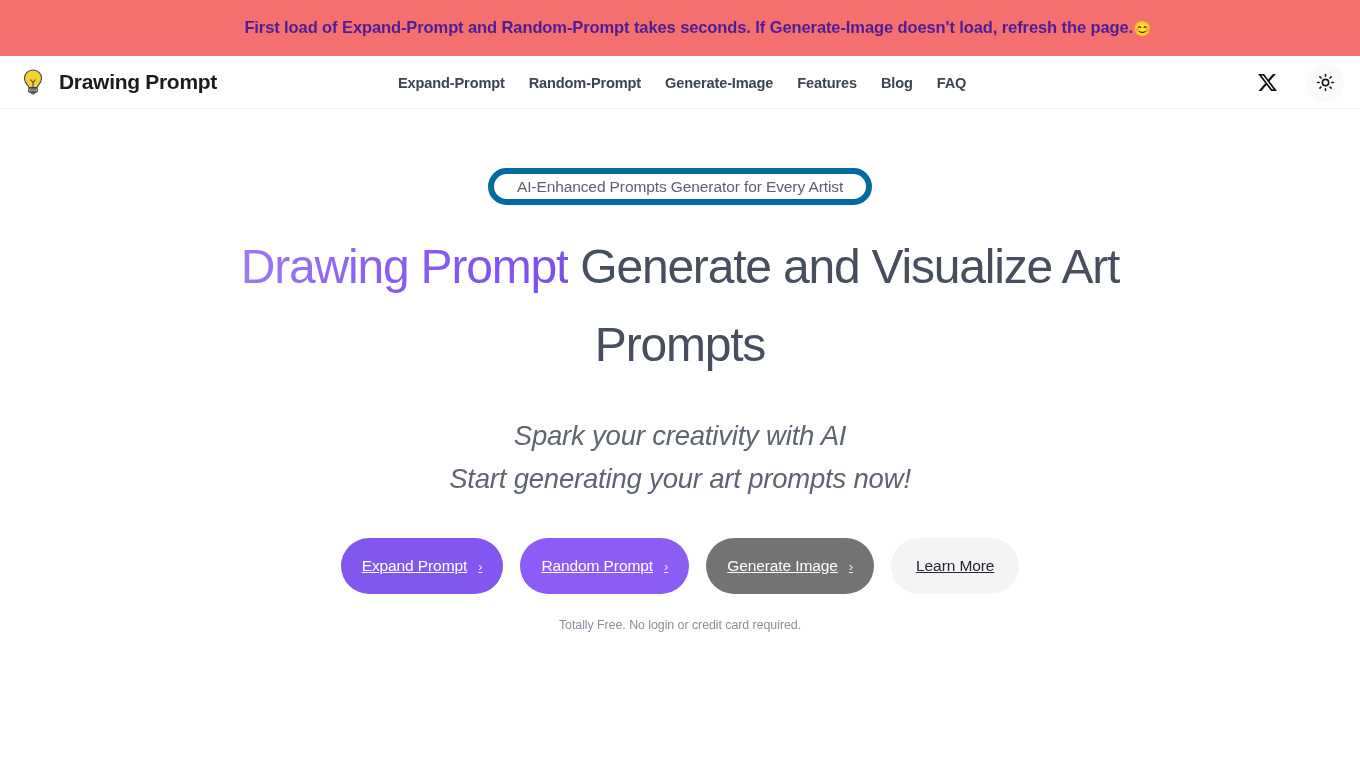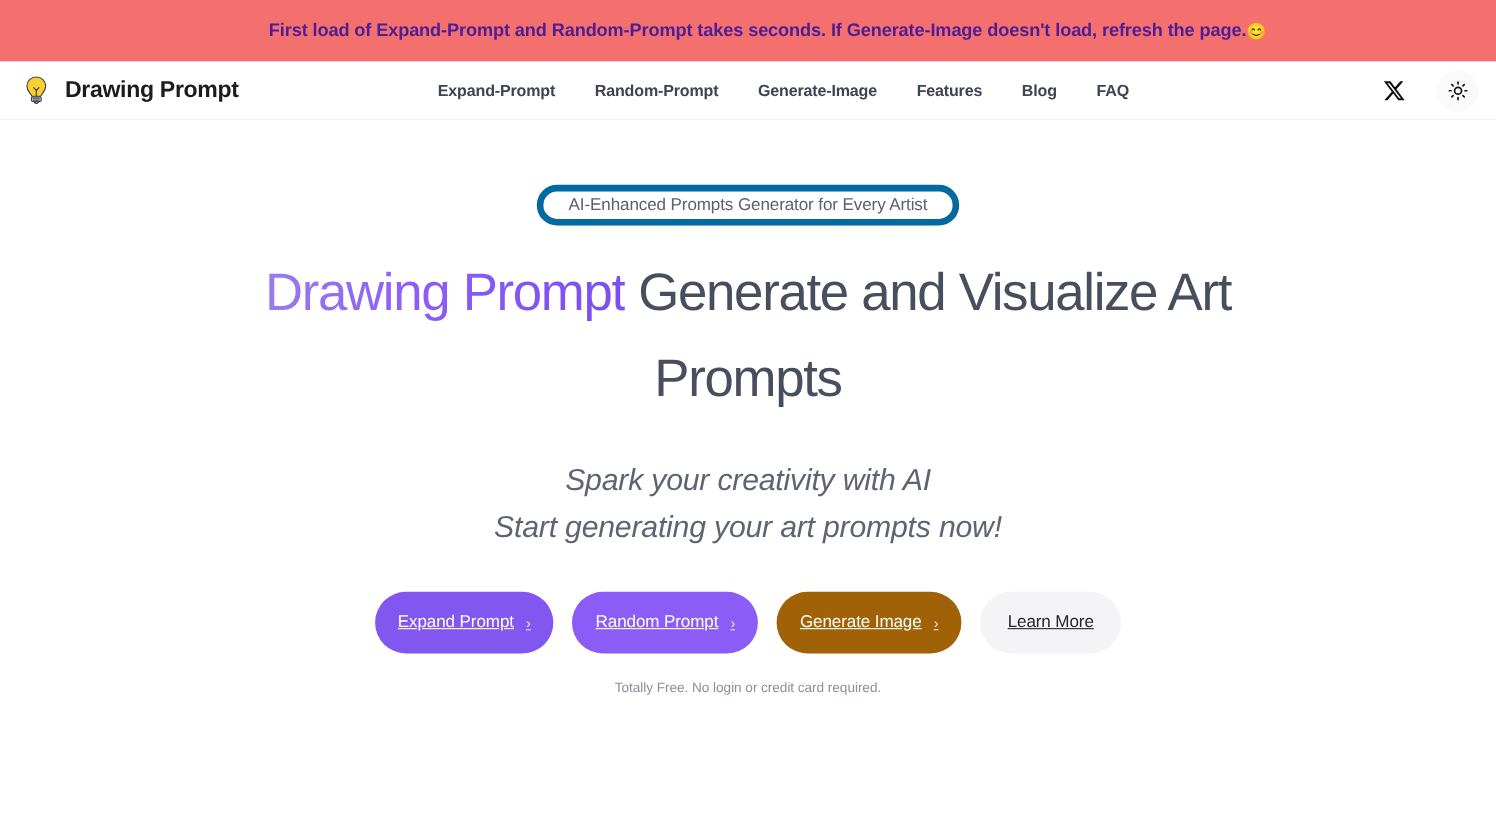--- a/index.html
+++ b/index.html
@@ -61,21 +61,21 @@
     letter-spacing: -0.3px;
   }
 
   .main-nav {
     position: absolute;
     left: 398px;
     top: 0;
     height: 53px;
     display: flex;
     align-items: center;
-    gap: 36px;
+    gap: 24px;
   }
   .nav-link {
     font-size: 14.6px;
     font-weight: 700;
     color: #3d4452;
     letter-spacing: -0.15px;
     text-decoration: none;
     white-space: nowrap;
     cursor: pointer;
   }
@@ -176,21 +176,21 @@
     cursor: pointer;
     white-space: nowrap;
     font-family: inherit;
     text-decoration: underline;
   }
   .cta.primary {
     background: #8257f0;
     color: #ffffff;
   }
   .cta.primary.alt { background: #8b5cf6; }
-  .cta.primary.alt2 { background: #a16207; }
+  .cta.primary.alt2 { background: #737373; }
   .cta.ghost {
     background: #f4f4f6;
     color: #26262c;
     padding: 0 25px;
   }
   .cta .chev {
     font-size: 13px;
     opacity: 0.85;
     line-height: 1;
   }

